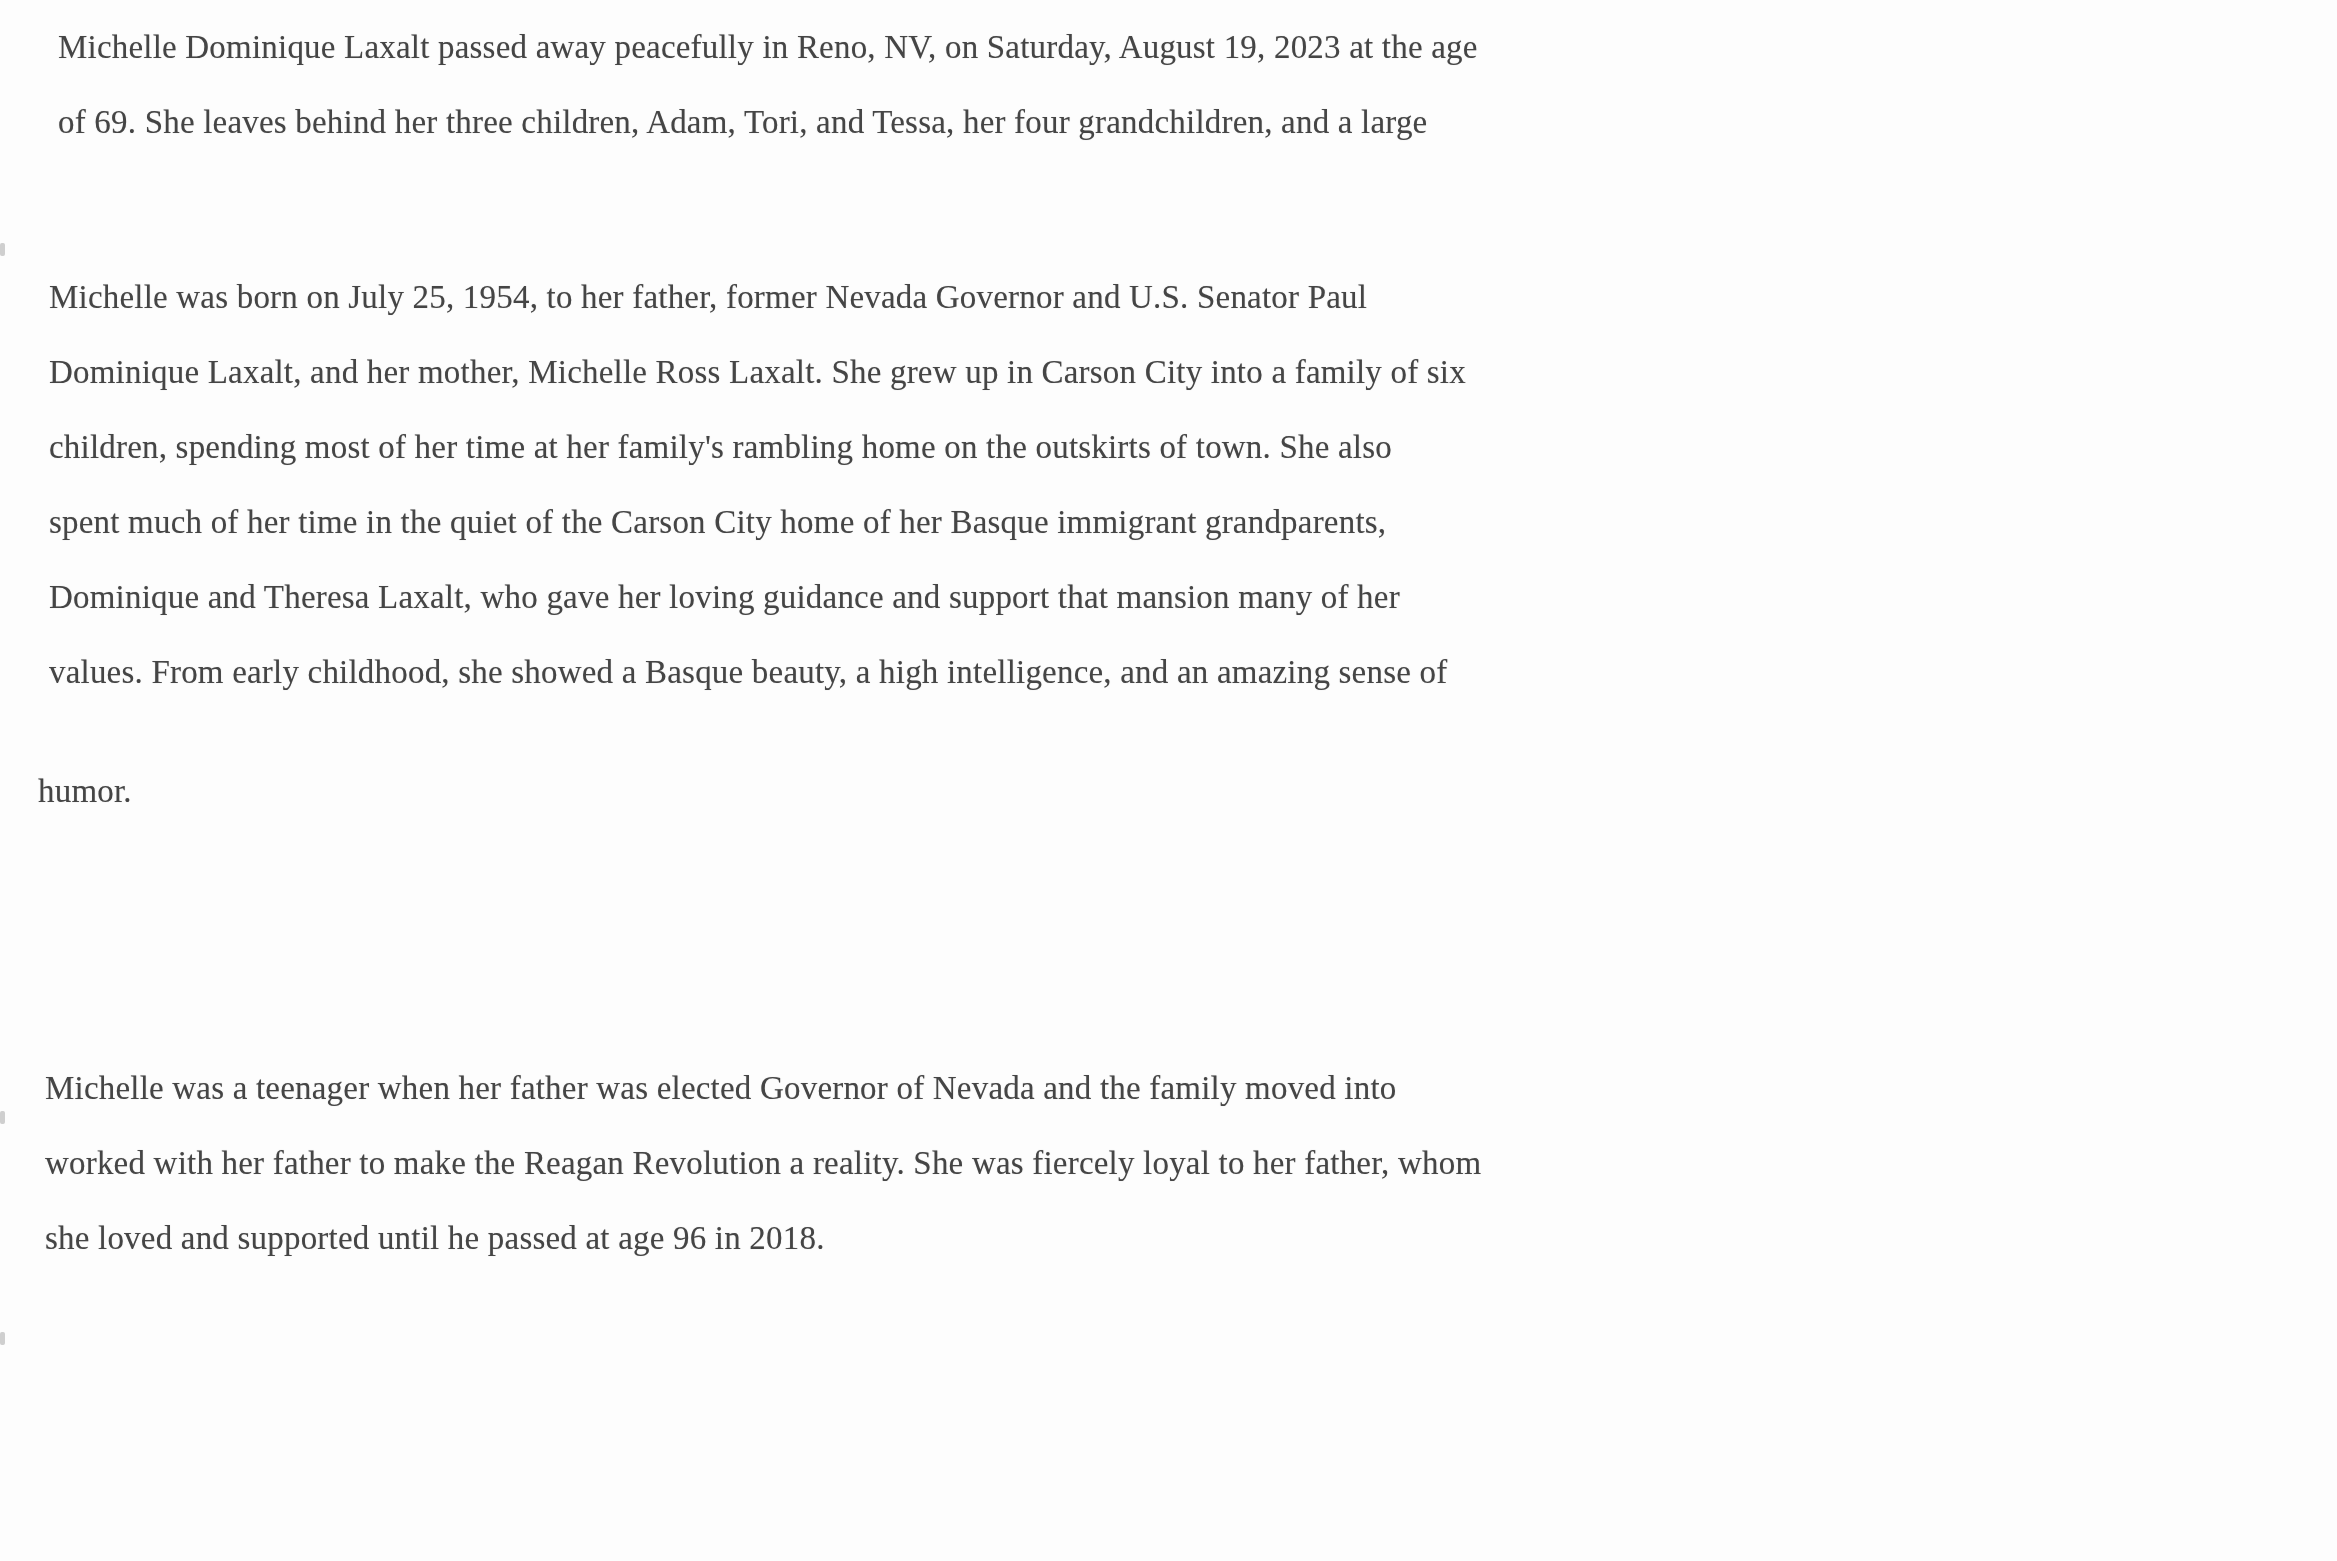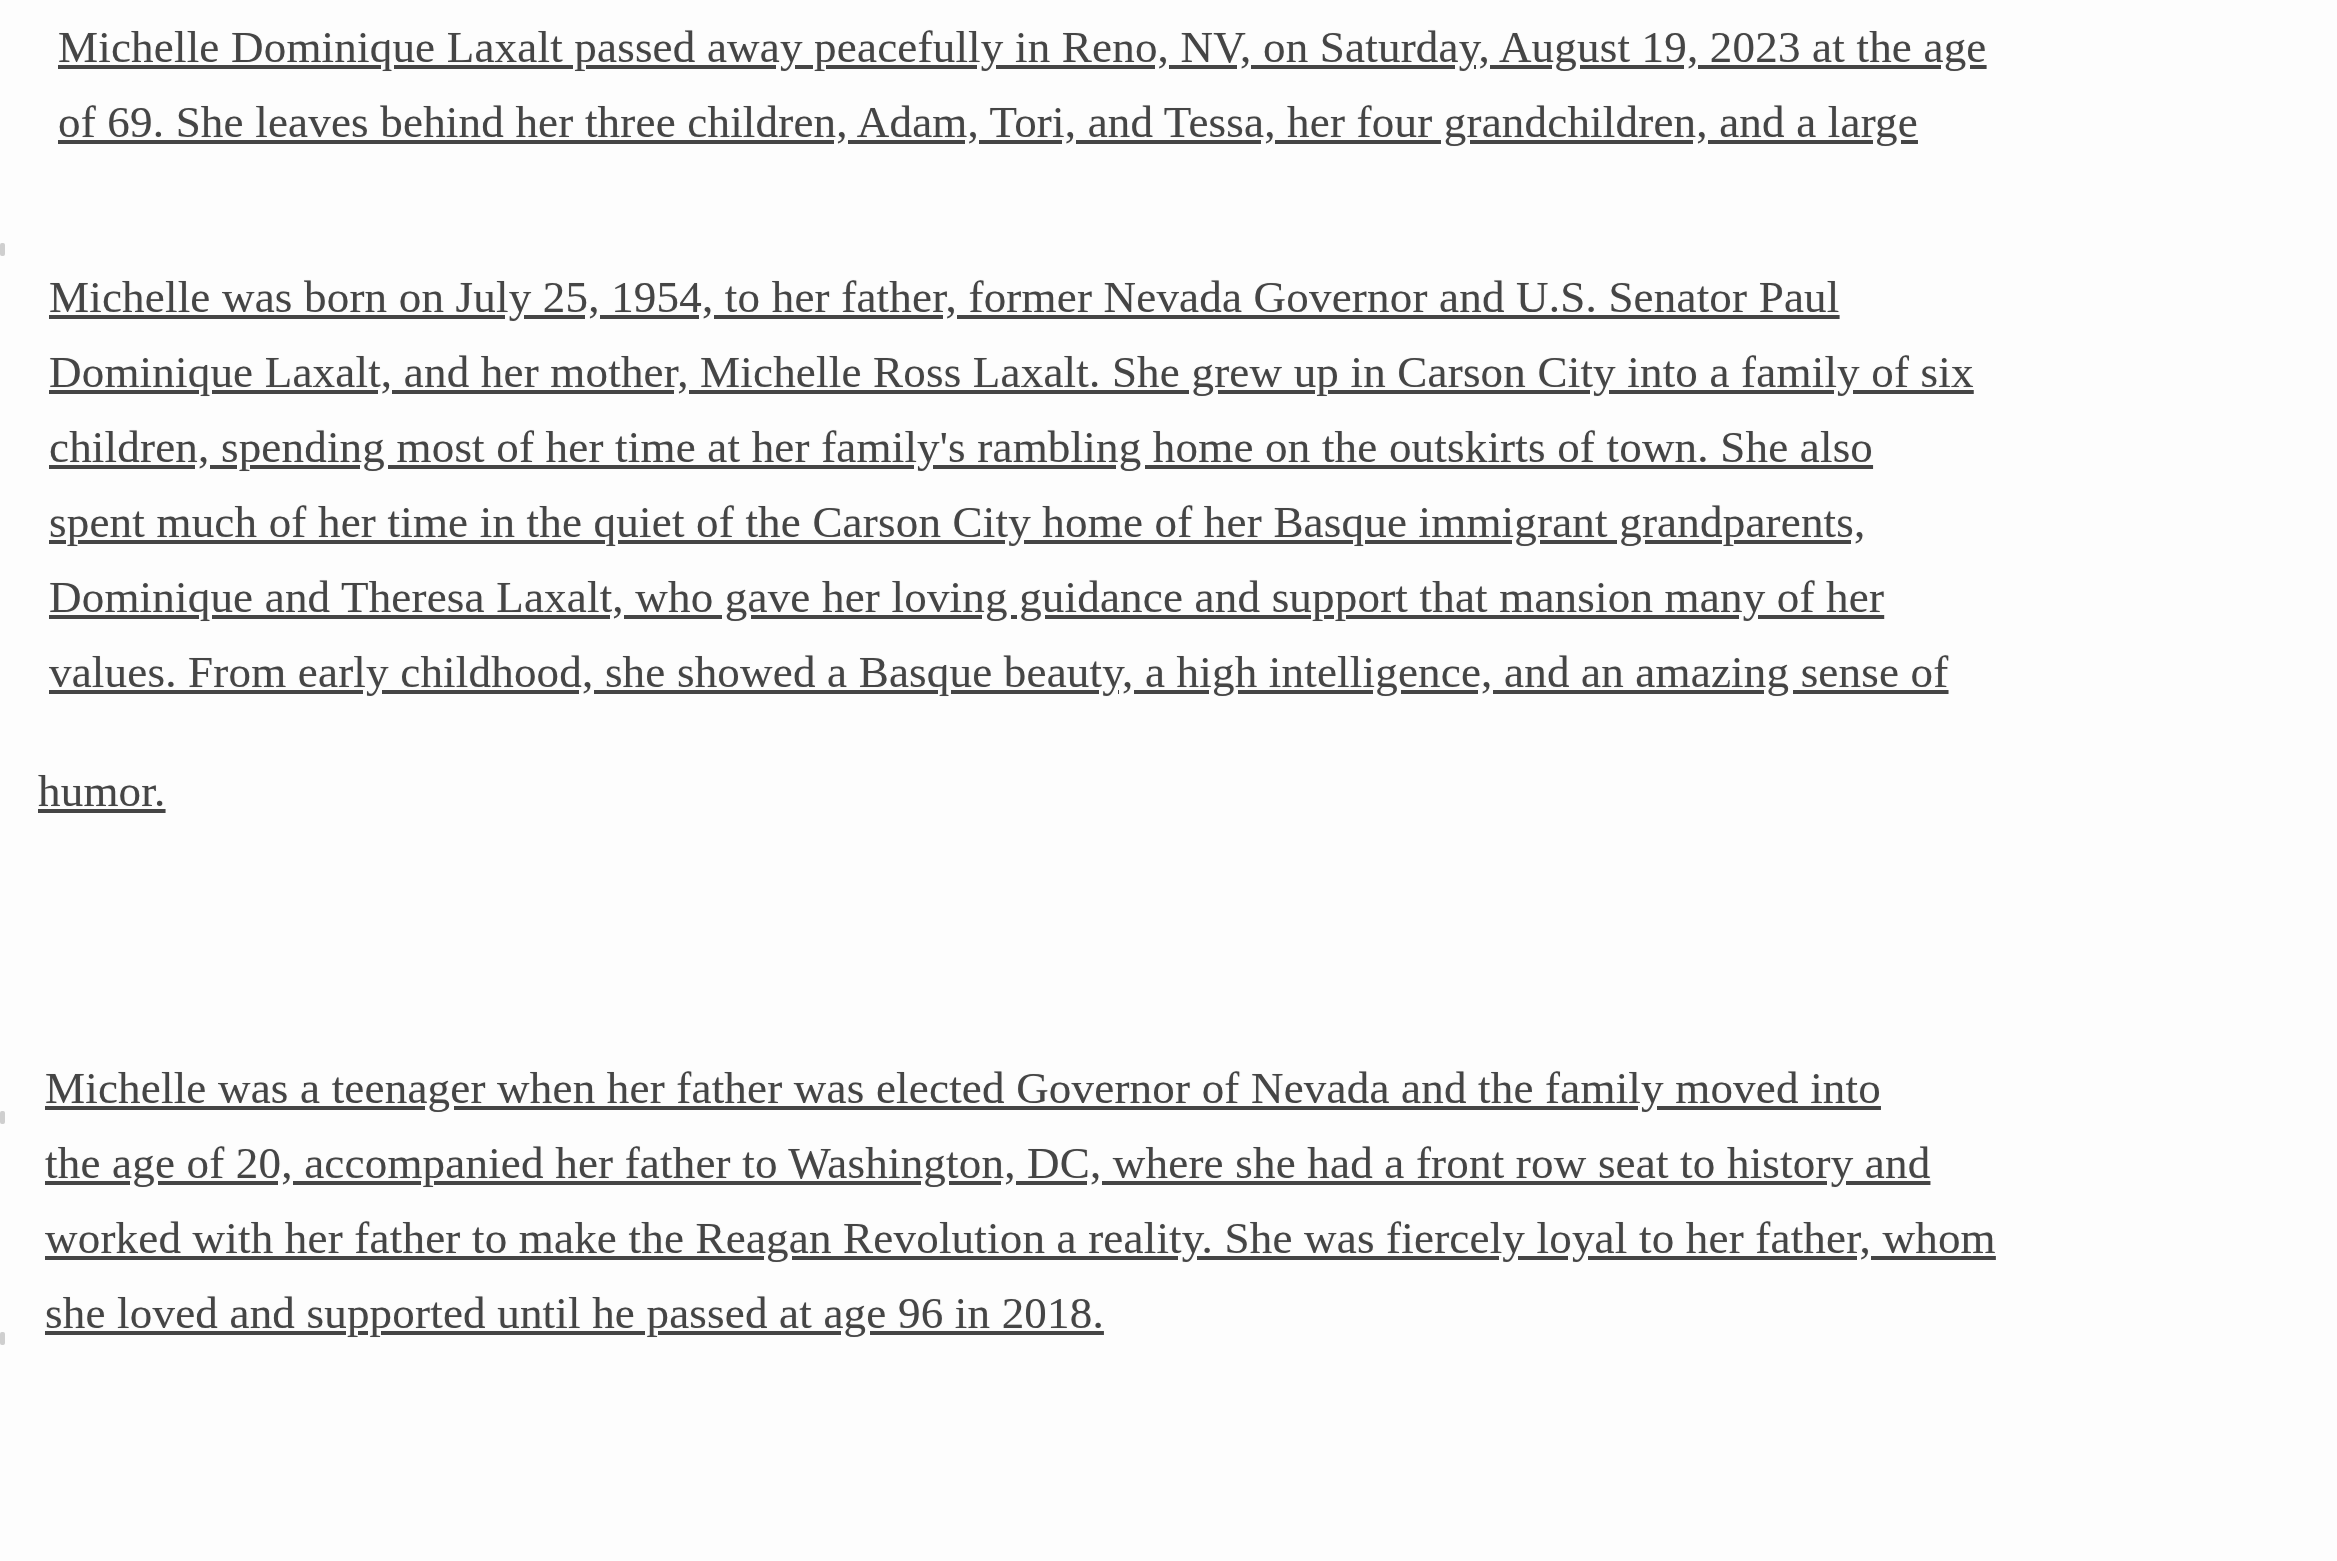--- a/index.html
+++ b/index.html
@@ -11,26 +11,25 @@
     position: relative;
     width: 2337px;
     height: 1561px;
     overflow: hidden;
     background: #fdfdfd;
     font-family: "Liberation Serif", "DejaVu Serif", serif;
     color: #454545;
   }
   .para {
     position: absolute;
-    font-size: 45px;
+    font-size: 33px;
     line-height: 75px;
     letter-spacing: 0.2px;
     white-space: nowrap;
     text-shadow: 0 0 0.9px rgba(80,80,80,0.35);
-    text-decoration: underline;
   }
   .para .text-line {
     height: 75px;
   }
   #para-1 { top: 10.4px;   left: 58px; }
   #para-2 { top: 260px;  left: 49px; }
   #para-3 { top: 754px;  left: 38px; }
   #para-4 { top: 1051px; left: 45px; }
   .scan-artifact {
     position: absolute;
@@ -62,21 +61,20 @@
     <div class="text-line">Dominique and Theresa Laxalt, who gave her loving guidance and support that mansion many of her</div>
     <div class="text-line">values. From early childhood, she showed a Basque beauty, a high intelligence, and an amazing sense of</div>
   </div>
 
   <div class="para" id="para-3">
     <div class="text-line">humor.</div>
   </div>
 
   <div class="para" id="para-4">
     <div class="text-line">Michelle was a teenager when her father was elected Governor of Nevada and the family moved into</div>
-    <div class="text-line">the age of 20, accompanied her father to Washington, DC, where she had a front row seat to history and</div>
     <div class="text-line">worked with her father to make the Reagan Revolution a reality. She was fiercely loyal to her father, whom</div>
     <div class="text-line">she loved and supported until he passed at age 96 in 2018.</div>
   </div>
 
   <div class="scan-artifact" id="artifact-1"></div>
   <div class="scan-artifact" id="artifact-2"></div>
   <div class="scan-artifact" id="artifact-3"></div>
 
 </div>
 

